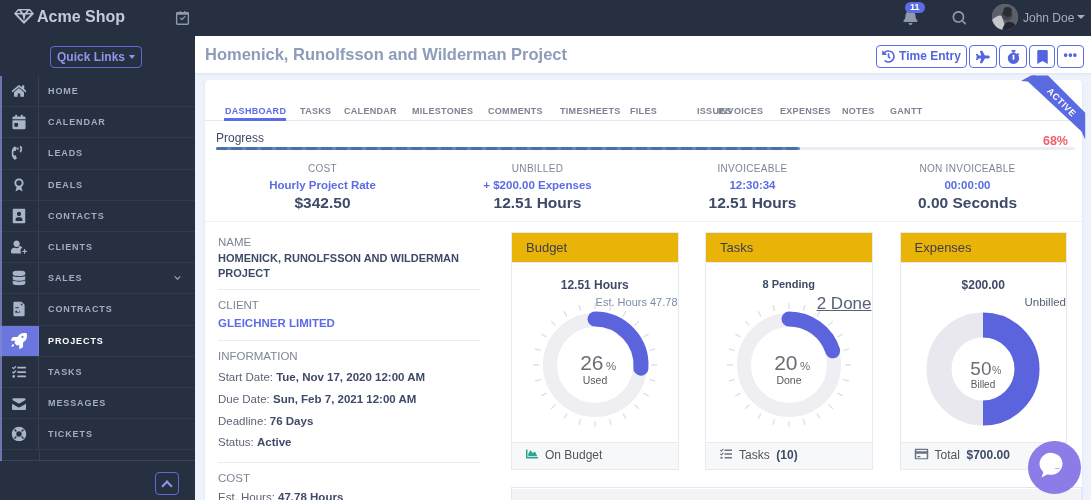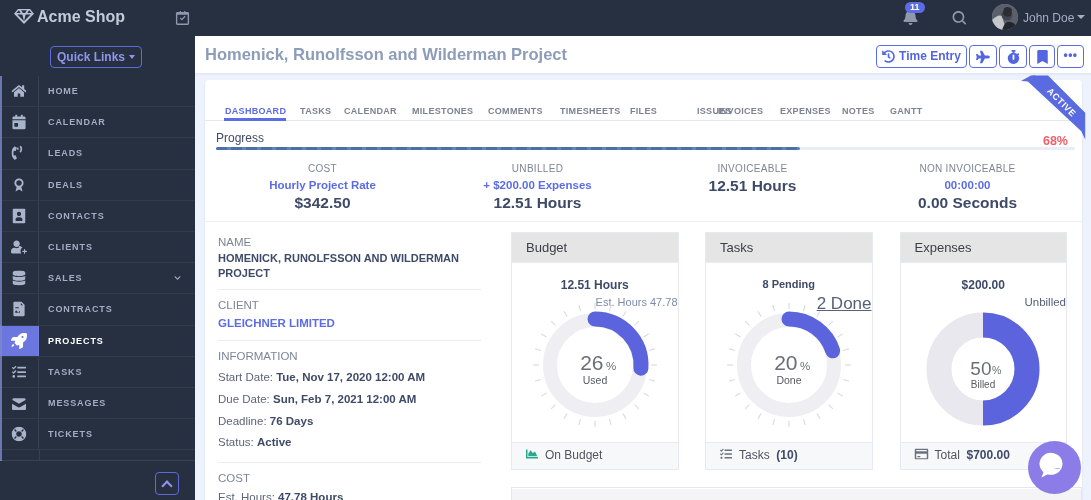--- a/index.html
+++ b/index.html
@@ -73,21 +73,21 @@
 
   
   .dlabel { position:absolute; left:13px; font-size:11.5px; color:#7d8595; }
   .dval { position:absolute; left:13px; font-size:11px; font-weight:bold; color:#3e4a67; }
   .ddiv { position:absolute; left:13px; width:263px; height:1px; background:#e9ecf1; }
   .drow { position:absolute; left:13px; font-size:11.5px; color:#5c6577; }
   .drow b { color:#3e4a67; }
 
   
   .wcard { position:absolute; top:152px; width:167.5px; height:238px; background:#fff; border:1px solid #e7e9f0; }
-  .wcard .hd { height:30px; background:#e5e5e5; border-bottom:1px solid #e9ebf1; font-size:13px; color:#3b4149; line-height:29px; padding-left:14px; }
+  .wcard .hd { height:30px; background:#eab308; border-bottom:1px solid #e9ebf1; font-size:13px; color:#3b4149; line-height:29px; padding-left:14px; }
   .wcard .ft { position:absolute; left:0; bottom:0; width:100%; height:27px; background:#f7f8fa; border-top:1px solid #e9ebf1; font-size:12px; color:#50555e; line-height:25px; padding-left:13px; }
   .wcard .v1 { text-align:center; font-size:12px; font-weight:bold; color:#3e4a67; margin-top:15px; }
   .wcard .v2 { text-align:right; font-size:11px; color:#7b8ca8; margin-top:4px; }
   #card-budget { left:306px; }
   #card-tasks { left:500px; }
   #card-exp { left:694.5px; }
   .gauge { position:absolute; left:50%; top:67px; transform:translateX(-50%); }
   #bottomcard { position:absolute; left:306px; top:407px; width:571px; height:23px; background:#fff; border:1px solid #e5e7ee; }
   #bottomcard .hd2 { position:absolute; left:0; top:1px; width:100%; height:21px; background:#f4f4f7; }
 
@@ -285,20 +285,21 @@
         <div class="l2">Hourly Project Rate</div>
         <div class="l3">$342.50</div>
       </div>
     <div class="stat" style="left:225px;">
         <div class="l1">UNBILLED</div>
         <div class="l2">+ $200.00 Expenses</div>
         <div class="l3">12.51 Hours</div>
       </div>
     <div class="stat" style="left:440px;">
         <div class="l1">INVOICEABLE</div>
+        <div class="l2">12:30:34</div>
         <div class="l3">12.51 Hours</div>
       </div>
     <div class="stat" style="left:655px;">
         <div class="l1">NON INVOICEABLE</div>
         <div class="l2">00:00:00</div>
         <div class="l3">0.00 Seconds</div>
       </div>
     <div id="statdiv"></div>
 
     <div class="dlabel" style="top:156px;">NAME</div>

